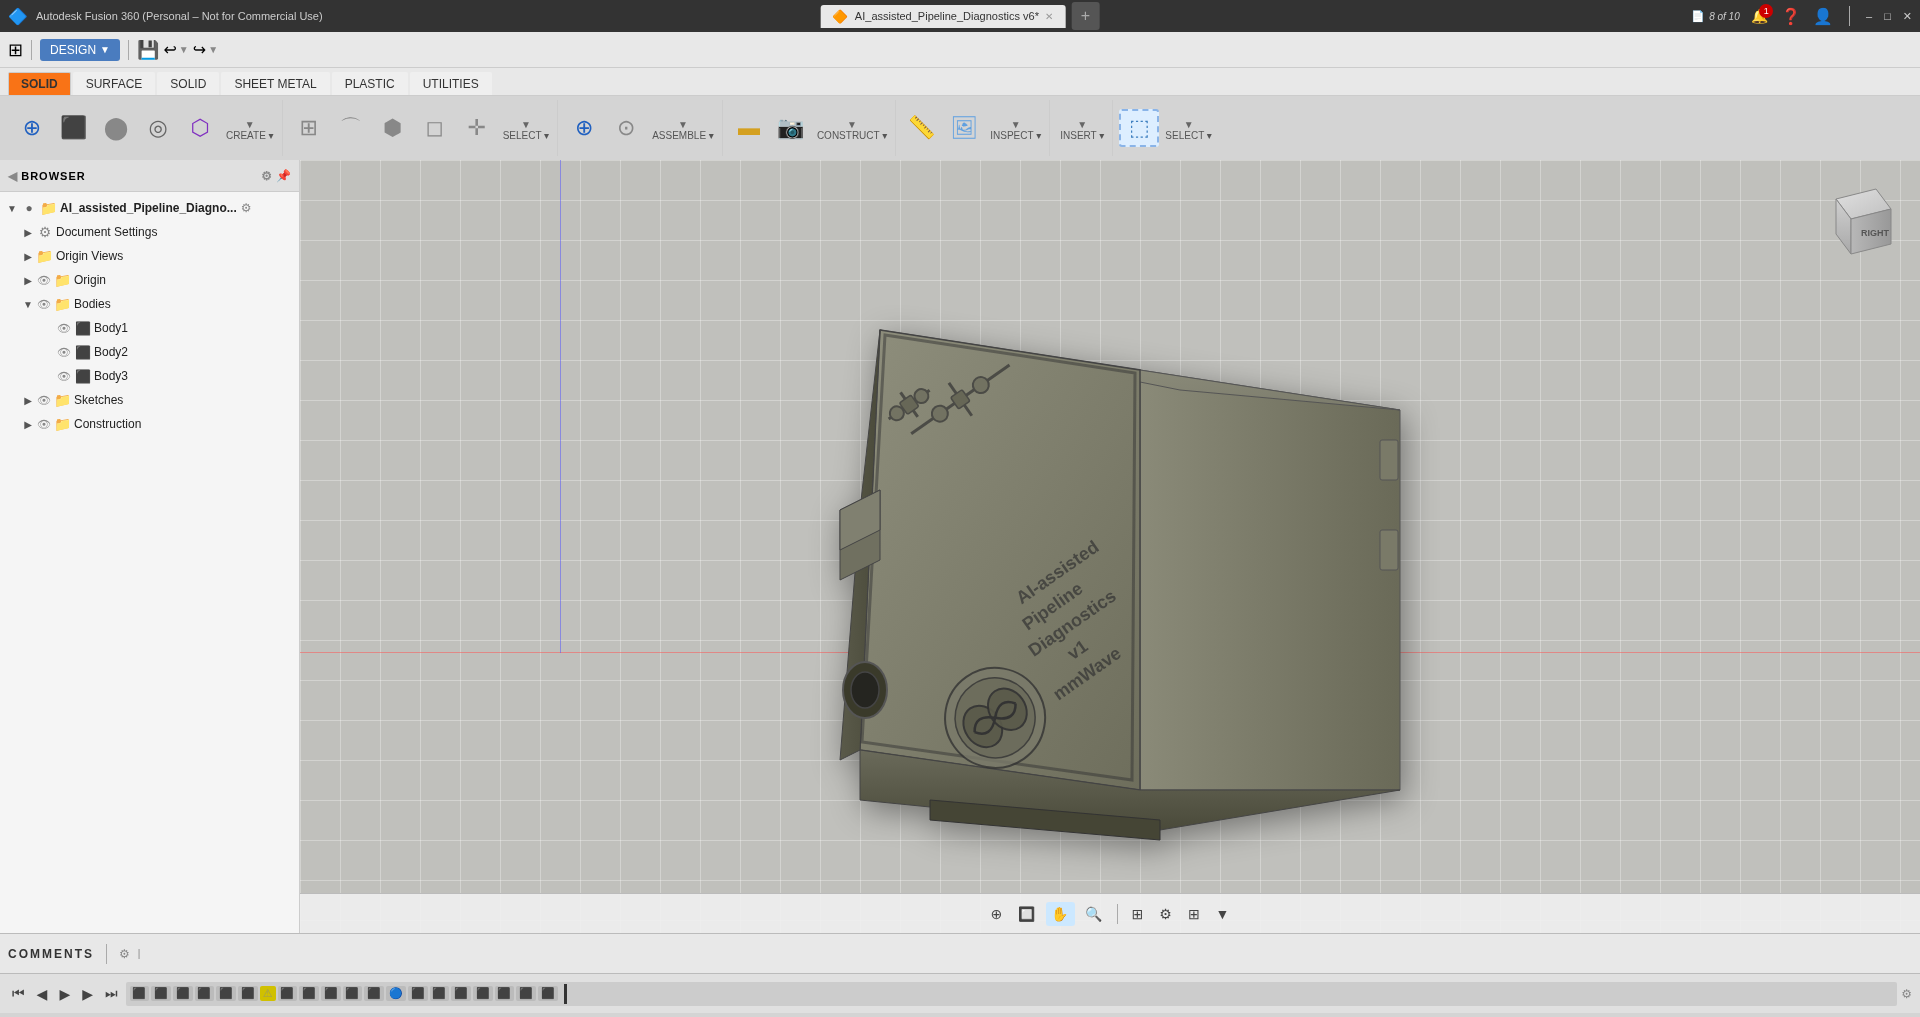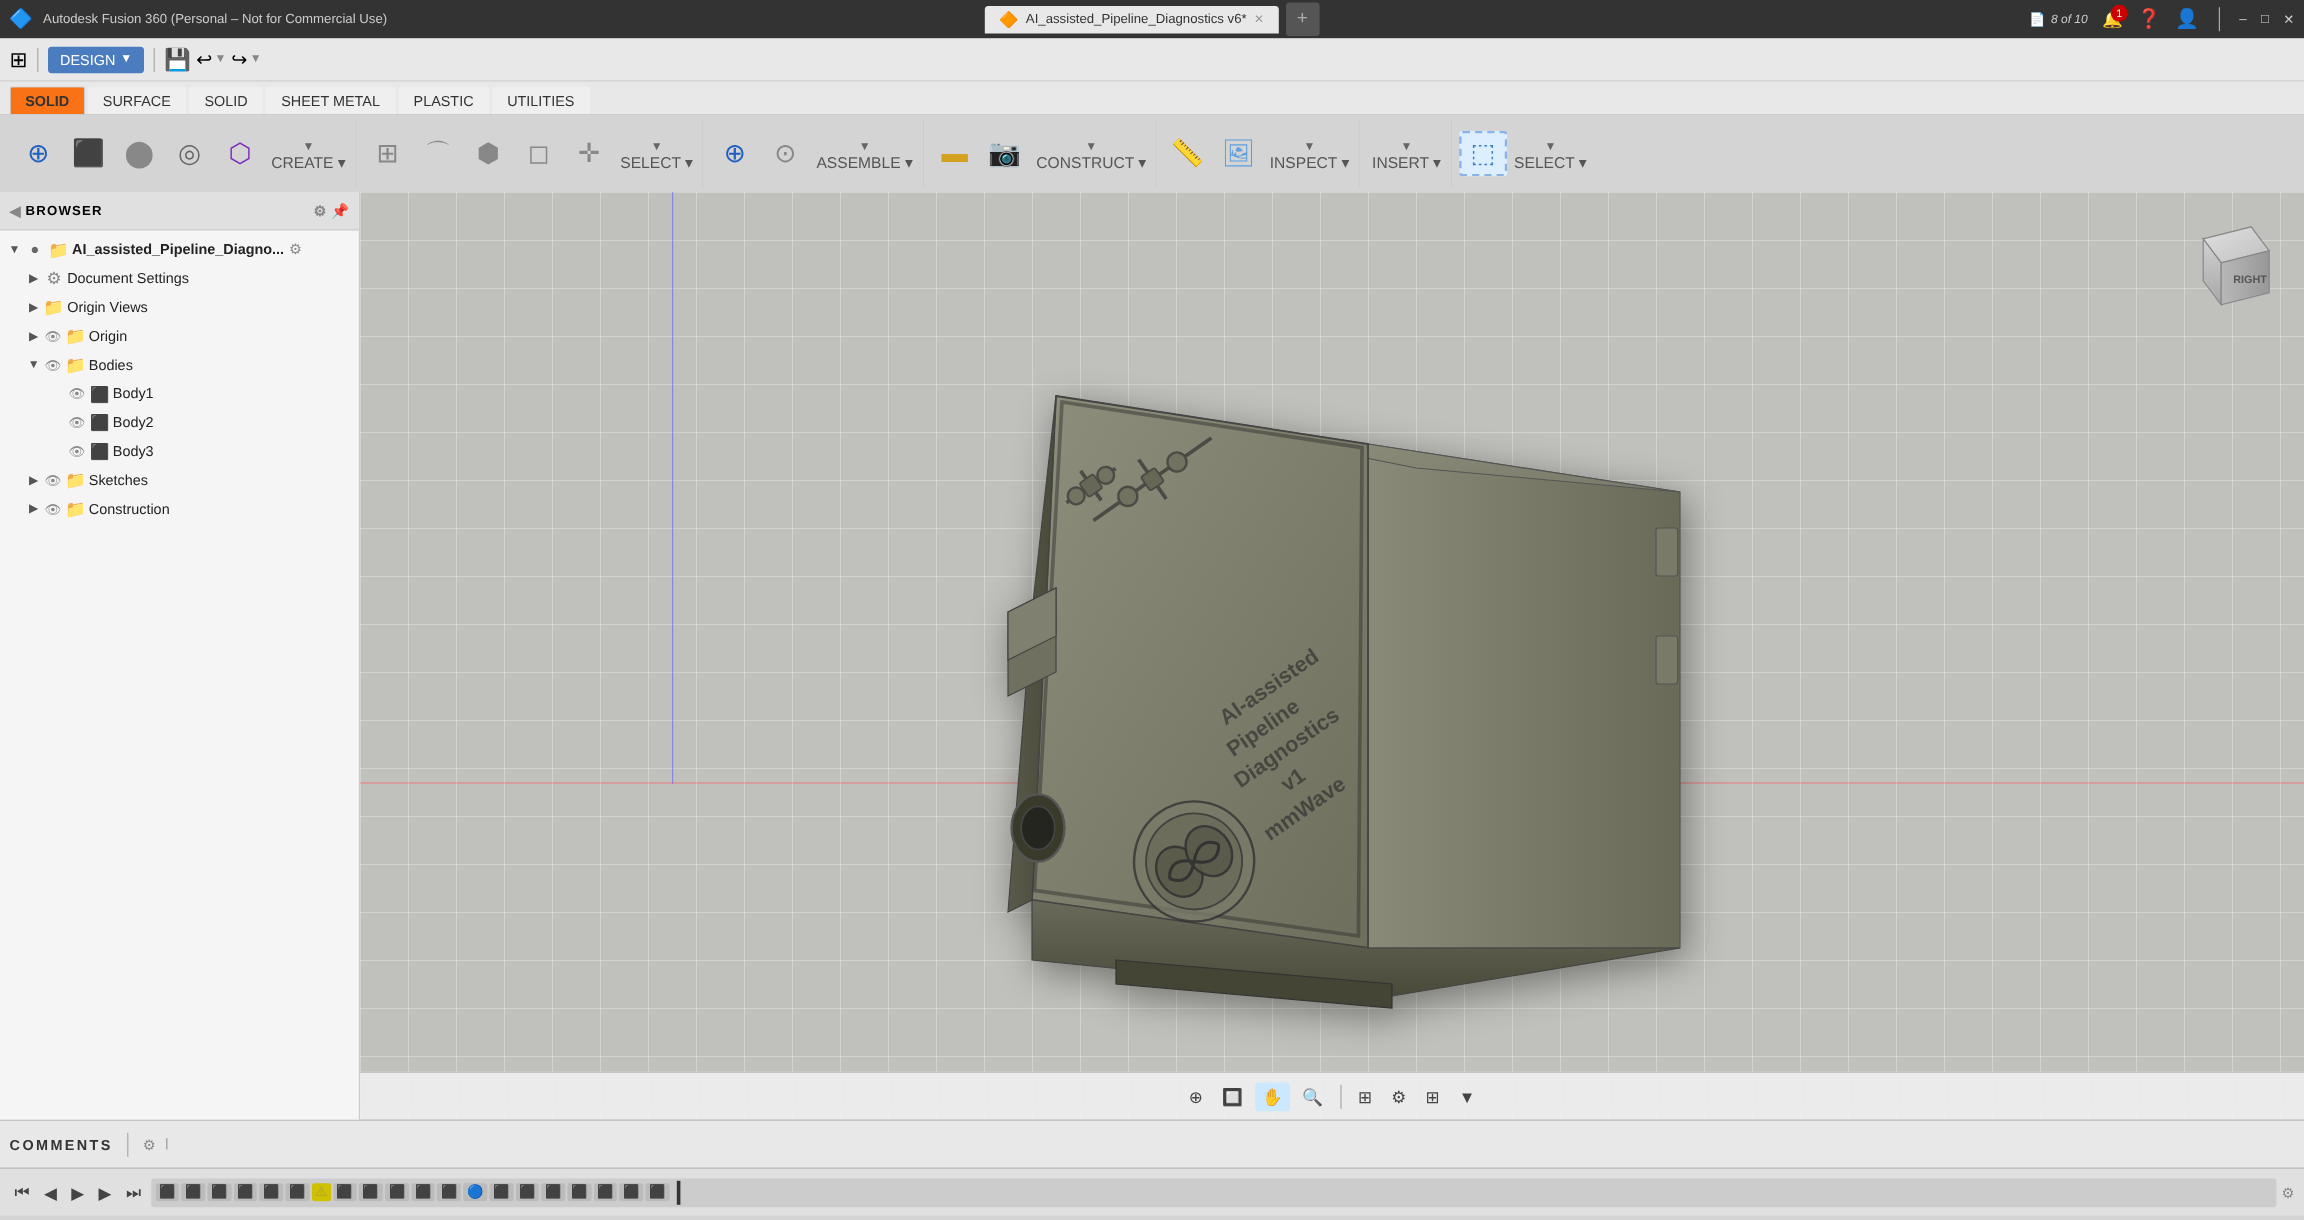--- a/index.html
+++ b/index.html
@@ -287,21 +287,21 @@
 
     .separator { width: 1px; height: 20px; background: #aaa; margin: 0 4px; }
     .color-blue { color: #2060c0; }
     .color-purple { color: #8030c0; }
 
     
     .big-icon { font-size: 22px; }
 
     
     .sub-label {
-      font-size: 13px;
+      font-size: 10px;
       color: #555;
     }
 
     
     .dropdown-section {
       display: flex;
       flex-direction: column;
       align-items: center;
       cursor: pointer;
       padding: 2px 4px;

